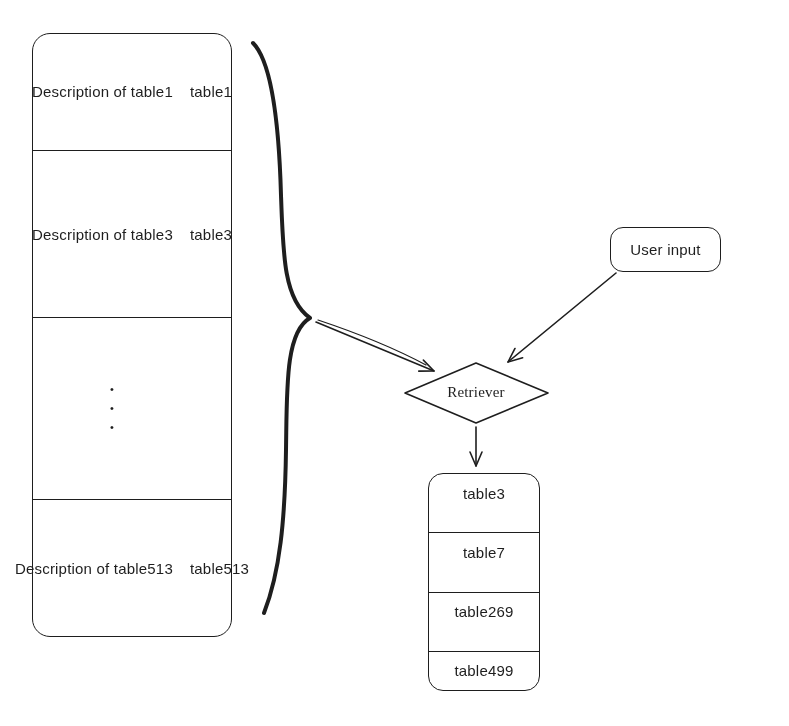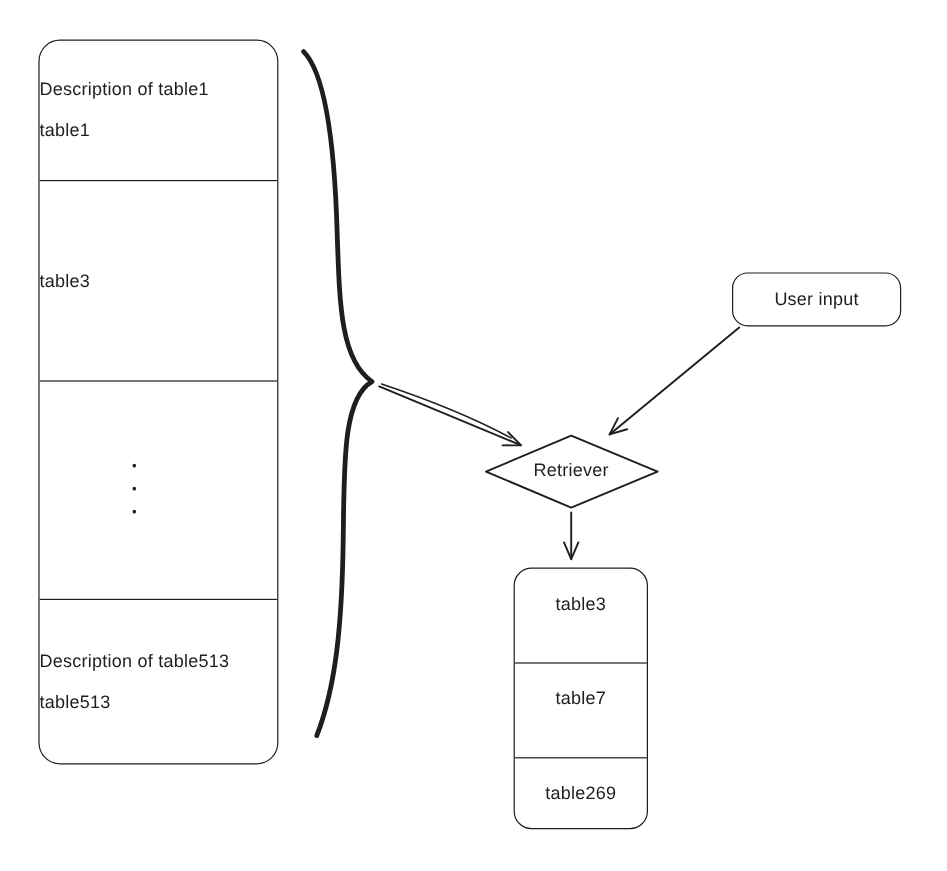--- a/index.html
+++ b/index.html
@@ -12,36 +12,36 @@
   }
   .overlay { position: absolute; left: 0; top: 0; pointer-events: none; }
   .overlay path, .overlay polygon { stroke: currentColor; }
 
   
   .catalog {
     position: absolute; left: 32px; top: 33px; width: 200px; height: 604px;
     border: 1.6px solid var(--stroke); border-radius: 18px;
     display: flex; flex-direction: column;
   }
-  .section { display: flex; flex-direction: column; justify-content: center; gap: 17px; }
+  .section { display: flex; flex-direction: row; align-items: center; justify-content: center; gap: 17px; }
   .section + .section { border-top: 1.5px solid var(--stroke); }
   .section .line { white-space: nowrap; }
   .dots {
     white-space: pre-line; text-align: center; transform: translateX(-20px);
     font-size: 11px; line-height: 19px; align-self: center;
   }
 
   
   .retriever-label {
-    position: absolute; left: 406px; top: 384px; width: 140px; text-align: center;
+    position: absolute; left: 406px; top: 384px; width: 140px; text-align: center; font-family: Liberation Serif, serif;
   }
 
   
   .user-input {
-    position: absolute; left: 610px; top: 227px; width: 141px; height: 45px;
+    position: absolute; left: 610px; top: 227px; width: 111px; height: 45px;
     border: 1.6px solid var(--stroke); border-radius: 13px;
     display: flex; align-items: center; justify-content: center;
   }
 
   
   .results {
     position: absolute; left: 428px; top: 473px; width: 112px; height: 218px;
     border: 1.7px solid var(--stroke); border-radius: 15px;
     display: flex; flex-direction: column;
   }
@@ -71,20 +71,21 @@
 
     <path d="M 476 427 L 476 466" stroke-width="1.6" stroke-linecap="round" marker-end="url(#arrowhead)"></path>
   </svg>
 
   <div class="catalog">
     <div class="section" style="flex:94">
       <div class="line">Description of table1</div>
       <div class="line">table1</div>
     </div>
     <div class="section" style="flex:135">
+      <div class="line">Description of table3</div>
       <div class="line">table3</div>
     </div>
     <div class="section" style="flex:147">
       <div class="dots">•
 •
 •</div>
     </div>
     <div class="section" style="flex:110">
       <div class="line">Description of table513</div>
       <div class="line">table513</div>
@@ -100,15 +101,18 @@
   <div class="results">
     <div class="result-row">
       <span>table3</span>
     </div>
     <div class="result-row">
       <span>table7</span>
     </div>
     <div class="result-row">
       <span>table269</span>
     </div>
+    <div class="result-row">
+      <span>table499</span>
+    </div>
   </div>
 
 </div>
 
 </body></html>

